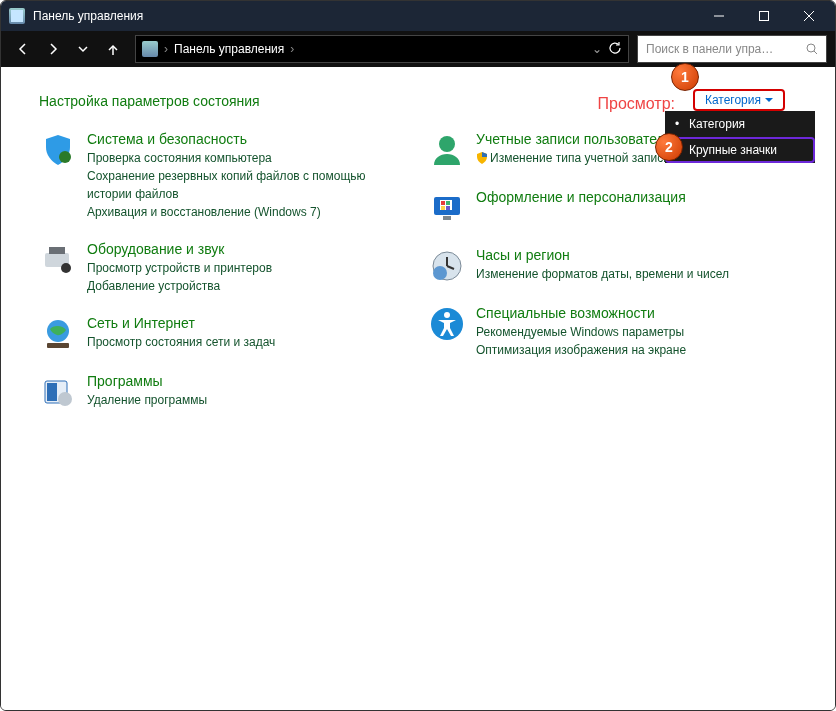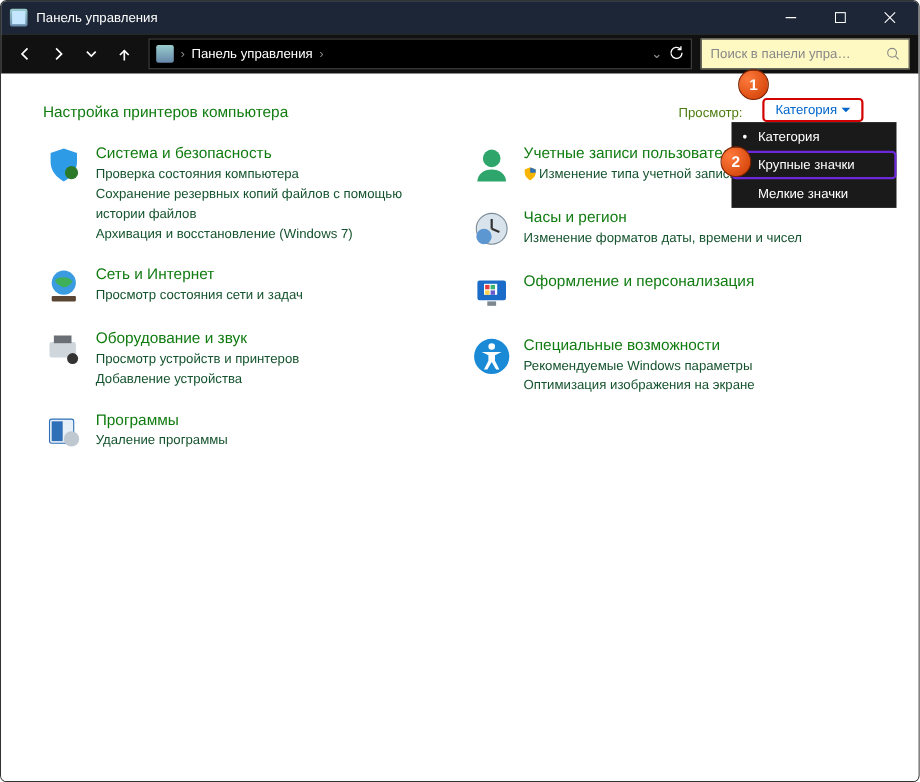--- a/index.html
+++ b/index.html
@@ -11,24 +11,24 @@
   .win-controls { display: flex; }
   .win-btn { width: 45px; height: 30px; display: flex; align-items: center; justify-content: center; cursor: pointer; }
   .win-btn svg { width: 10px; height: 10px; stroke: #fff; stroke-width: 1; fill: none; }
   .navbar { height: 36px; background: #111; display: flex; align-items: center; padding: 0 8px; gap: 2px; }
   .nav-btn { width: 28px; height: 28px; display: flex; align-items: center; justify-content: center; color: #fff; cursor: pointer; }
   .nav-btn svg { width: 14px; height: 14px; stroke: #fff; stroke-width: 1.5; fill: none; }
   .addr-bar { flex: 1; margin: 0 6px; height: 28px; background: #000; border: 1px solid #444; display: flex; align-items: center; padding: 0 6px; gap: 6px; color: #fff; font-size: 12px; }
   .addr-icon { width: 16px; height: 16px; background: linear-gradient(#9cc, #68a); border-radius: 2px; }
   .addr-sep { color: #888; }
   .addr-actions { display: flex; align-items: center; gap: 6px; margin-left: auto; }
-  .search-box { width: 190px; height: 28px; background: #fef9c3; border: 1px solid #444; display: flex; align-items: center; padding: 0 8px; color: #888; font-size: 12px; }
+  .search-box { width: 190px; height: 28px; background: #ffffff; border: 1px solid #444; display: flex; align-items: center; padding: 0 8px; color: #888; font-size: 12px; }
   .content { position: relative; padding: 26px 38px; height: calc(100% - 66px); background: #fff; }
   .heading { color: #107c10; font-size: 14px; font-weight: 400; margin-bottom: 22px; }
-  .view-label { position: absolute; top: 28px; right: 160px; font-size: 12px; color: #4d7c0f; }
+  .view-label { position: absolute; top: 28px; right: 160px; font-size: 16px; color: #ef4444; }
   .view-dd { position: absolute; top: 22px; right: 50px; padding: 2px 10px; border: 2px solid #d40000; border-radius: 4px; color: #0066cc; font-size: 12px; display: flex; align-items: center; gap: 4px; cursor: pointer; }
   .view-dd::after { content: ""; border: 4px solid transparent; border-top-color: #0066cc; margin-top: 3px; }
   .dd-menu { position: absolute; top: 44px; right: 20px; width: 150px; background: #1a1a1a; color: #fff; font-size: 12px; z-index: 10; }
   .dd-item { padding: 6px 10px 6px 24px; position: relative; cursor: pointer; }
   .dd-item.sel::before { content: "•"; position: absolute; left: 10px; color: #fff; }
   .dd-item.hl { border: 2px solid #6d28d9; border-radius: 4px; padding: 4px 8px 4px 22px; }
   .cols { display: flex; gap: 20px; margin-top: 20px; }
   .col { flex: 1; }
   .cat { display: flex; gap: 10px; margin-bottom: 20px; }
   .cat-icon { width: 38px; height: 38px; flex-shrink: 0; display: flex; align-items: center; justify-content: center; }
@@ -109,30 +109,29 @@
         <circle cx="5" cy="5" r="4"></circle>
         <line x1="8" y1="8" x2="11" y2="11"></line>
       </svg>
   </div>
 </div>
 
 <div class="content">
   <div class="ann ann1">1</div>
   <div class="ann ann2">2</div>
 
-  <div class="heading">Настройка принтеров компьютера</div>
+  <div class="heading">Настройка параметров состояния</div>
   <div class="view-label">Просмотр:</div>
   <div class="view-dd">
     <span>Категория</span>
   </div>
 
   <div class="dd-menu">
     <div class="dd-item sel">Категория</div>
     <div class="dd-item hl">Крупные значки</div>
-    <div class="dd-item">Мелкие значки</div>
   </div>
 
   <div class="cols">
 
     <div class="col">
 
       <div class="cat">
         <div class="cat-icon">
           <svg width="34" height="34" viewBox="0 0 34 34">
               <path fill="#2e9be6" d="M17 2l12 4v8c0 8-5 14-12 18C10 28 5 22 5 14V6z"></path>
@@ -143,43 +142,43 @@
           <div class="cat-title">Система и безопасность</div>
           <span class="cat-link">Проверка состояния компьютера</span>
           <span class="cat-link">Сохранение резервных копий файлов с помощью истории файлов</span>
           <span class="cat-link">Архивация и восстановление (Windows 7)</span>
         </div>
       </div>
 
       <div class="cat">
         <div class="cat-icon">
           <svg width="34" height="34" viewBox="0 0 34 34">
+              <rect fill="#cfd6dc" x="4" y="10" width="24" height="14" rx="2"></rect>
+              <rect fill="#6a6f75" x="8" y="4" width="16" height="7"></rect>
+              <circle fill="#333" cx="25" cy="25" r="5"></circle>
+            </svg>
+        </div>
+        <div class="cat-body">
+          <div class="cat-title">Оборудование и звук</div>
+          <span class="cat-link">Просмотр устройств и принтеров</span>
+          <span class="cat-link">Добавление устройства</span>
+        </div>
+      </div>
+
+      <div class="cat">
+        <div class="cat-icon">
+          <svg width="34" height="34" viewBox="0 0 34 34">
               <circle fill="#3a9be0" cx="17" cy="14" r="11"></circle>
               <path fill="#3eb05a" d="M9 12c3-4 13-4 16 1-2 3-6 6-9 5s-6-3-7-6z"></path>
               <rect fill="#5a4632" x="6" y="26" width="22" height="5" rx="1"></rect>
             </svg>
         </div>
         <div class="cat-body">
           <div class="cat-title">Сеть и Интернет</div>
           <span class="cat-link">Просмотр состояния сети и задач</span>
-        </div>
-      </div>
-
-      <div class="cat">
-        <div class="cat-icon">
-          <svg width="34" height="34" viewBox="0 0 34 34">
-              <rect fill="#cfd6dc" x="4" y="10" width="24" height="14" rx="2"></rect>
-              <rect fill="#6a6f75" x="8" y="4" width="16" height="7"></rect>
-              <circle fill="#333" cx="25" cy="25" r="5"></circle>
-            </svg>
-        </div>
-        <div class="cat-body">
-          <div class="cat-title">Оборудование и звук</div>
-          <span class="cat-link">Просмотр устройств и принтеров</span>
-          <span class="cat-link">Добавление устройства</span>
         </div>
       </div>
 
       <div class="cat">
         <div class="cat-icon">
           <svg width="34" height="34" viewBox="0 0 34 34">
               <rect fill="#e6eef7" stroke="#2e6fb7" x="4" y="6" width="22" height="22" rx="2"></rect>
               <rect fill="#2e6fb7" x="6" y="8" width="10" height="18"></rect>
               <circle fill="#bfc8d1" cx="24" cy="24" r="7"></circle>
             </svg>
@@ -208,52 +207,52 @@
                 <path fill="#f7b500" d="M6 0l5 2v3c0 3-2 5-5 7C3 10 1 8 1 5V2z"></path>
                 <path fill="#2e6fb7" d="M6 0l5 2v3H6z"></path>
               </svg><span>Изменение типа учетной записи</span>
           </span>
         </div>
       </div>
 
       <div class="cat">
         <div class="cat-icon">
           <svg width="34" height="34" viewBox="0 0 34 34">
-              <circle fill="#d8e3ec" stroke="#7b8a97" cx="17" cy="17" r="14"></circle>
-              <line stroke="#333" stroke-width="2" x1="17" y1="17" x2="17" y2="8"></line>
-              <line stroke="#333" stroke-width="2" x1="17" y1="17" x2="24" y2="20"></line>
-              <circle fill="#5c97d1" cx="10" cy="24" r="7"></circle>
-            </svg>
-        </div>
-        <div class="cat-body">
-          <div class="cat-title">Часы и регион</div>
-          <span class="cat-link">Изменение форматов даты, времени и чисел</span>
-        </div>
-      </div>
-
-      <div class="cat">
-        <div class="cat-icon">
-          <svg width="34" height="34" viewBox="0 0 34 34">
               <rect fill="#1b6cc9" x="4" y="6" width="26" height="18" rx="2"></rect>
               <rect fill="#fff" x="10" y="9" width="12" height="10"></rect>
               <rect fill="#e73c3c" x="11" y="10" width="4" height="4"></rect>
               <rect fill="#3cb371" x="16" y="10" width="4" height="4"></rect>
               <rect fill="#ffd24d" x="11" y="15" width="4" height="4"></rect>
               <rect fill="#6a5acd" x="16" y="15" width="4" height="4"></rect>
               <rect fill="#7c878f" x="13" y="25" width="8" height="4"></rect>
             </svg>
         </div>
         <div class="cat-body">
           <div class="cat-title">Оформление и персонализация</div>
         </div>
       </div>
 
       <div class="cat">
         <div class="cat-icon">
           <svg width="34" height="34" viewBox="0 0 34 34">
+              <circle fill="#d8e3ec" stroke="#7b8a97" cx="17" cy="17" r="14"></circle>
+              <line stroke="#333" stroke-width="2" x1="17" y1="17" x2="17" y2="8"></line>
+              <line stroke="#333" stroke-width="2" x1="17" y1="17" x2="24" y2="20"></line>
+              <circle fill="#5c97d1" cx="10" cy="24" r="7"></circle>
+            </svg>
+        </div>
+        <div class="cat-body">
+          <div class="cat-title">Часы и регион</div>
+          <span class="cat-link">Изменение форматов даты, времени и чисел</span>
+        </div>
+      </div>
+
+      <div class="cat">
+        <div class="cat-icon">
+          <svg width="34" height="34" viewBox="0 0 34 34">
               <circle fill="#1b8ad6" cx="17" cy="17" r="16"></circle>
               <circle fill="#fff" cx="17" cy="8" r="3"></circle>
               <path fill="#fff" d="M8 13h18l-6 3v5l4 8h-3l-4-7-4 7h-3l4-8v-5z"></path>
             </svg>
         </div>
         <div class="cat-body">
           <div class="cat-title">Специальные возможности</div>
           <span class="cat-link">Рекомендуемые Windows параметры</span>
           <span class="cat-link">Оптимизация изображения на экране</span>
         </div>

